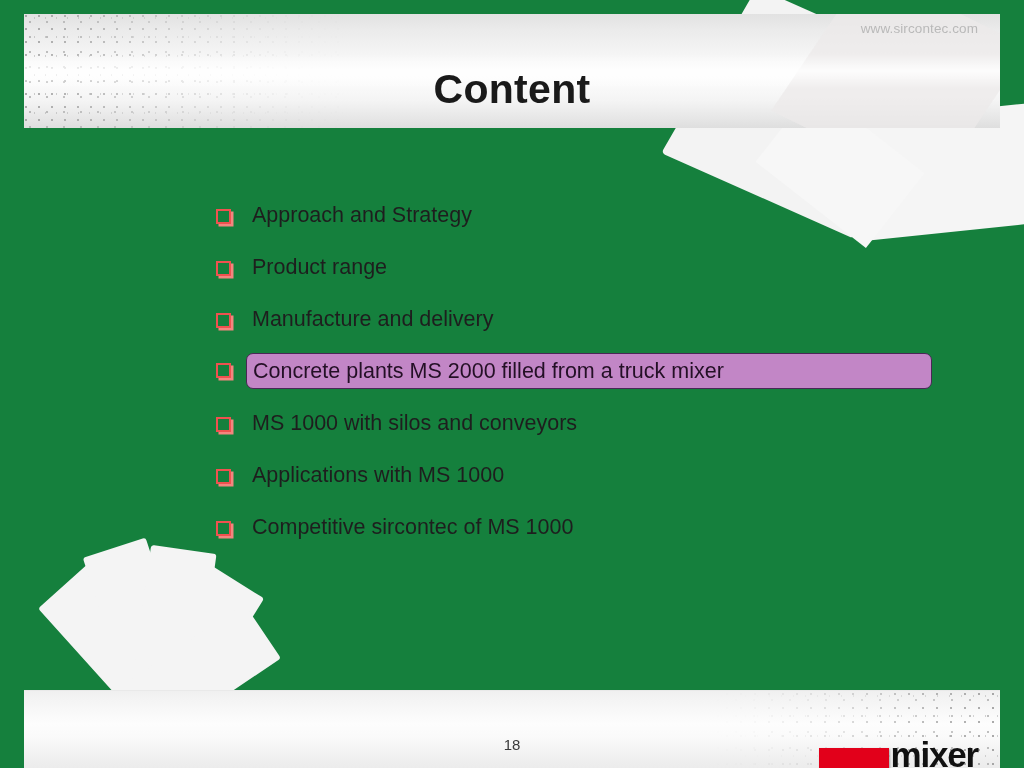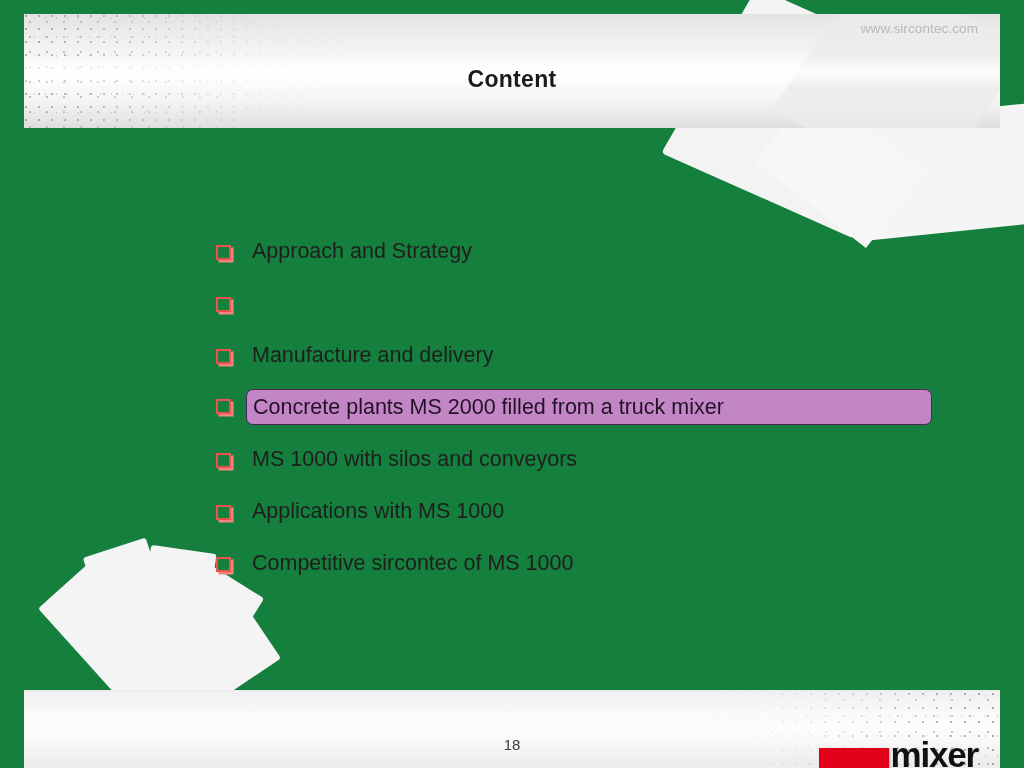--- a/index.html
+++ b/index.html
@@ -140,35 +140,34 @@
     letter-spacing: 0.1px;
     z-index: 3;
   }
 
   .slide-title {
     position: absolute;
     left: 0;
     top: 52px;
     width: 976px;
     text-align: center;
-    font-size: 23px;
+    font-size: 41px;
     font-weight: bold;
     color: #1a1a1a;
     letter-spacing: 0.3px;
     z-index: 3;
   }
 
   
   .content-list {
     position: absolute;
     left: 0;
     top: 196px;
     width: 1024px;
     z-index: 3;
-    margin-top: 36px;
   }
   .bullet-row {
     position: relative;
     height: 52px;
   }
   .bullet-glyph {
     position: absolute;
     left: 216px;
     top: 13px;
     width: 15px;
@@ -307,20 +306,21 @@
 
   <div class="content-list">
 
     <div class="bullet-row">
       <span class="bullet-glyph"></span>
       <span class="bullet-text">Approach and Strategy</span>
     </div>
 
     <div class="bullet-row">
       <span class="bullet-glyph"></span>
+      <span class="bullet-text">Product range</span>
     </div>
 
     <div class="bullet-row">
       <span class="bullet-glyph"></span>
       <span class="bullet-text">Manufacture and delivery</span>
     </div>
 
     <div class="bullet-row highlight">
       <span class="bullet-glyph"></span>
       <span class="highlight-box"></span>

